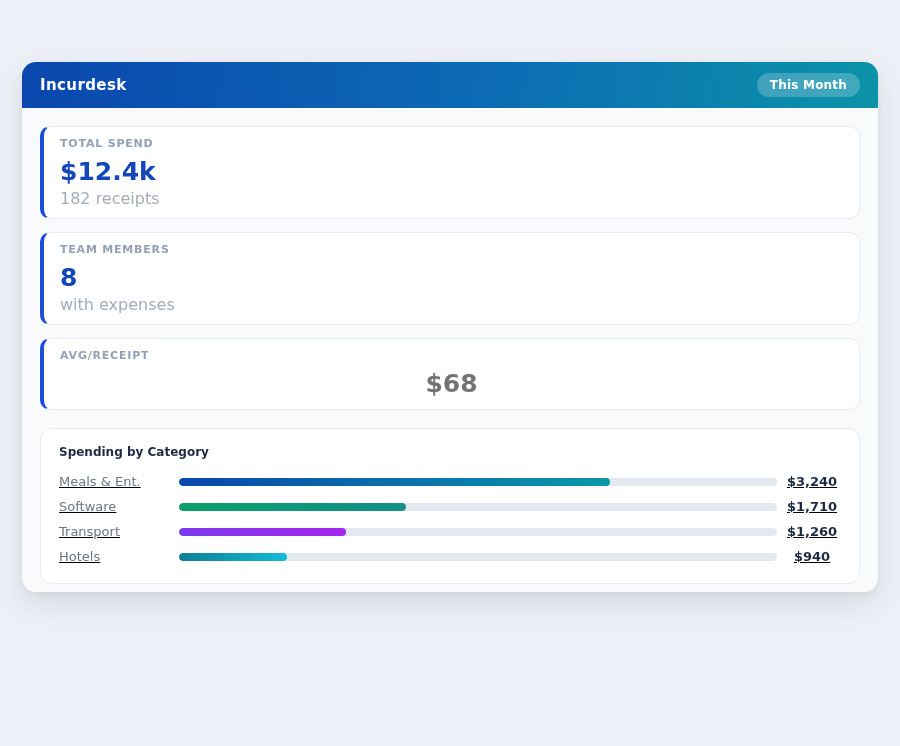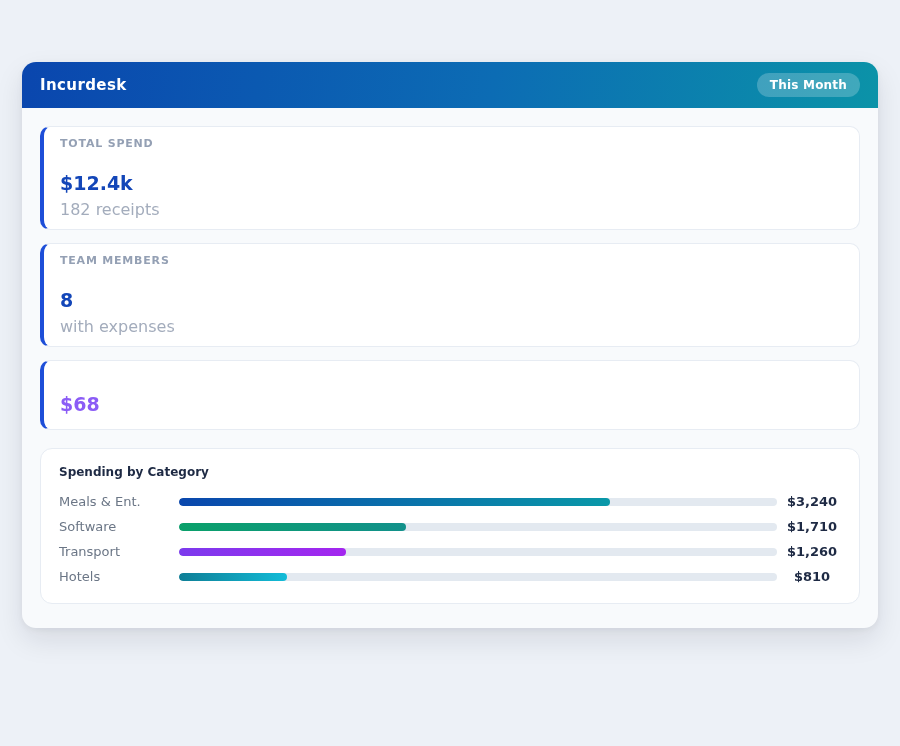--- a/index.html
+++ b/index.html
@@ -36,41 +36,41 @@
     cursor: pointer;
     background: rgba(255,255,255,0.22);
     color: #ffffff;
     font-family: inherit;
     font-size: 12px;
     font-weight: bold;
     padding: 5px 13px;
     border-radius: 999px;
     letter-spacing: 0.2px;
   }
-  .content { padding: 18px 18px 24px 18px; }
+  .content { padding: 18px 18px 8px 18px; }
   .stat-card {
     background: #ffffff;
     border: 1px solid #e7ecf3;
     border-left: 4px solid #1d4ed8;
     border-radius: 10px;
     padding: 10px 16px;
     margin-bottom: 13px;
   }
   .stat-label {
     font-size: 11px;
     font-weight: bold;
     color: #94a0b4;
     letter-spacing: 0.8px;
   }
   .stat-value {
-    font-size: 19px;
+    font-size: 25px;
     line-height: 30px;
     font-weight: bold;
     color: #1346b8;
-    margin-top: 18px;
+    margin-top: 7px;
   }
   .stat-sub {
     font-size: 16px;
     color: #a3acbc;
     margin-top: 2px;
   }
   .stat-sub:empty { display: none; }
   .category-card {
     background: #ffffff;
     border: 1px solid #e7ecf3;
@@ -83,20 +83,21 @@
     font-weight: bold;
     color: #1e2a44;
     margin-bottom: 10px;
   }
   .cat-row {
     display: grid;
     grid-template-columns: 120px 1fr 70px;
     align-items: center;
     height: 25px;
     column-gap: 0;
+    text-decoration: underline;
   }
   .cat-label { font-size: 13px; color: #6b7686; }
   .cat-track {
     height: 8px;
     border-radius: 4px;
     background: #e3e9f0;
     overflow: hidden;
     display: block;
   }
   .cat-fill {
@@ -128,21 +129,22 @@
     <div class="stat-sub">182 receipts</div>
   </div>
 
   <div class="stat-card" style="border-left-color: rgb(29, 78, 216);">
     <div class="stat-label">TEAM MEMBERS</div>
     <div class="stat-value" style="color: rgb(19, 70, 184);">8</div>
     <div class="stat-sub">with expenses</div>
   </div>
 
   <div class="stat-card" style="border-left-color: rgb(29, 78, 216);">
-    <div class="stat-value" style="color: #8b5cf6;">$68</div>
+    <div class="stat-label">AVG/RECEIPT</div>
+    <div class="stat-value" style="color: #737373; text-align: center;">$68</div>
 
   </div>
 
 </div>
 
     <section class="category-card">
       <h2 class="category-title">Spending by Category</h2>
       <div id="rows">
   <div class="cat-row">
     <span class="cat-label">Meals &amp; Ent.</span>
@@ -167,18 +169,18 @@
       <span class="cat-fill" style="width: 28%; background: linear-gradient(90deg, rgb(124, 58, 237), rgb(164, 38, 239));"></span>
     </span>
     <span class="cat-value">$1,260</span>
   </div>
 
   <div class="cat-row">
     <span class="cat-label">Hotels</span>
     <span class="cat-track">
       <span class="cat-fill" style="width: 18%; background: linear-gradient(90deg, rgb(14, 126, 150), rgb(19, 188, 216));"></span>
     </span>
-    <span class="cat-value">$810</span>
+    <span class="cat-value">$940</span>
   </div>
 </div>
     </section>
   </div>
 </div>
 
 </body></html>

